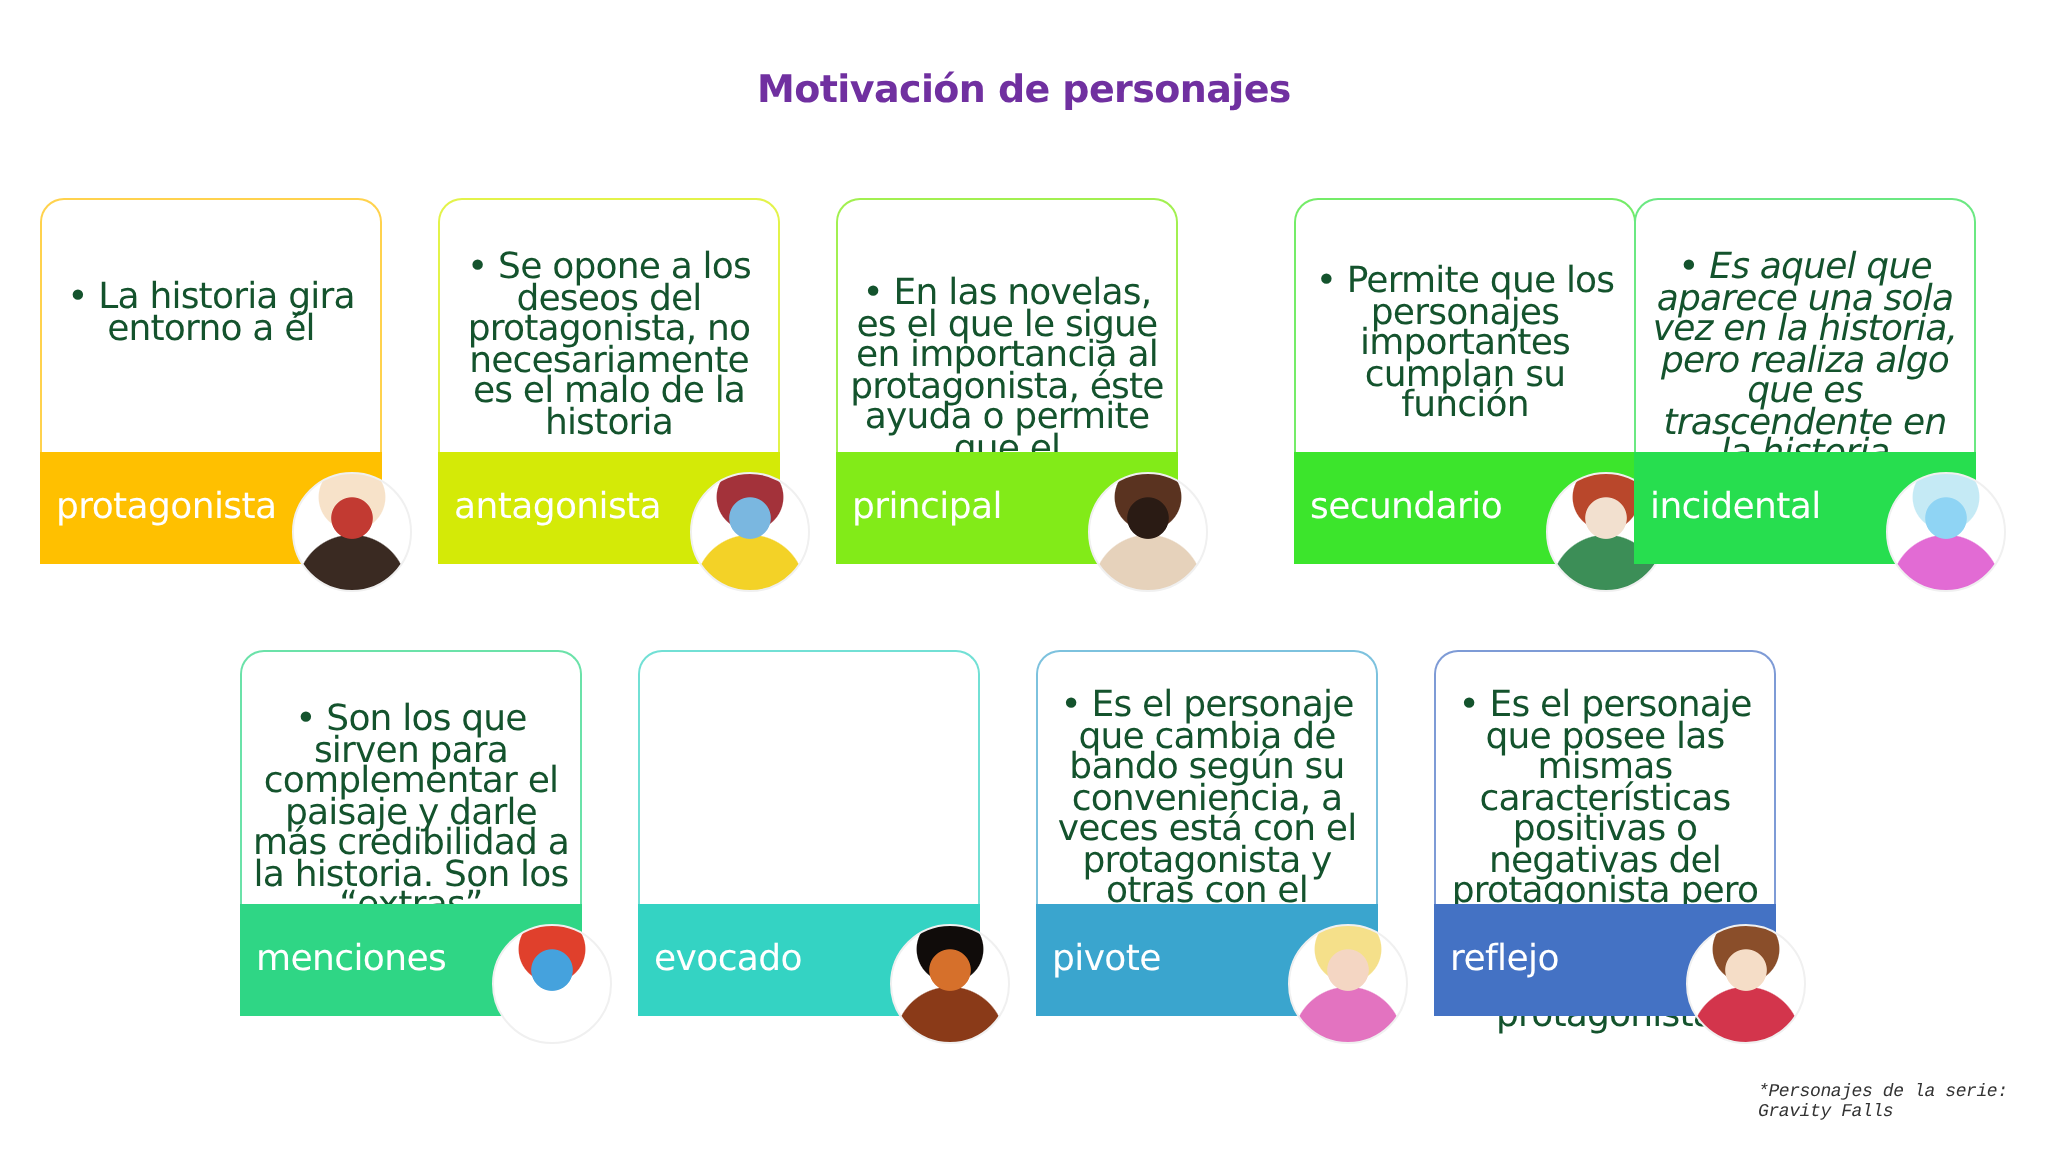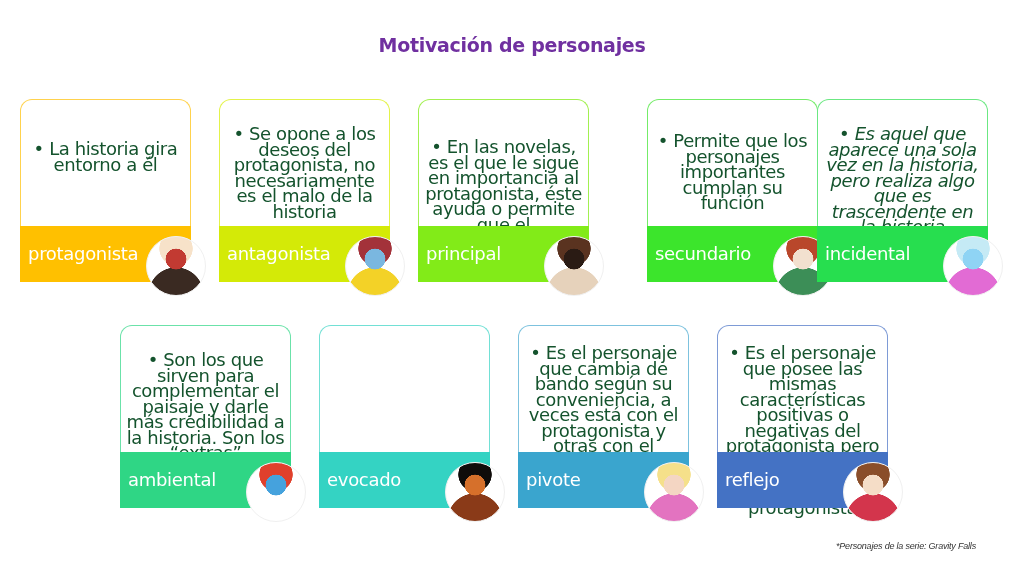--- a/index.html
+++ b/index.html
@@ -32,24 +32,23 @@
     .card .label {
       position: absolute; left: 8px; top: 144px; font-size: 18px;
       color: #ffffff; font-family: "DejaVu Sans", sans-serif; letter-spacing: -0.3px;
     }
     .card .avatar {
       position: absolute; left: 126px; top: 137px; width: 60px; height: 60px;
       border-radius: 50%; border: 1px solid #f0f0f0; overflow: hidden;
     }
 
     .footnote {
-      position: absolute; top: 541px; left: 836px; font-size: 9px;
-      font-style: italic; color: #333; font-family: Liberation Sans, sans-serif;
+      position: absolute; top: 541px; left: 879px; font-size: 9px;
+      font-style: italic; color: #333; font-family: Liberation Mono, monospace;
       letter-spacing: -0.2px;
-      text-align: right;
     }
   </style>
 </head>
 <body>
 
 <div class="title">Motivación de personajes</div>
 
 <div id="cards">
     <div class="card" style="left: 20px; top: 99px;">
       <div class="box" style="border-color: rgb(255, 210, 77);"></div>
@@ -83,21 +82,21 @@
       <div class="box" style="border-color: rgb(107, 232, 130);"></div>
       <div class="desc" style="top: 27px; font-style: italic;">• Es aquel que aparece una sola vez en la historia, pero realiza algo que es trascendente en la historia</div>
       <div class="band" style="background: rgb(39, 222, 79);"></div>
       <div class="label">incidental</div>
       <div class="avatar" style="background: radial-gradient(circle at 50% 38%, rgb(143, 212, 244) 0px, rgb(143, 212, 244) 22%, transparent 23%), radial-gradient(circle at 50% 100%, rgb(226, 107, 212) 0px, rgb(226, 107, 212) 42%, transparent 43%), radial-gradient(circle at 50% 20%, rgb(197, 234, 245) 0px, rgb(197, 234, 245) 30%, transparent 31%), rgb(255, 255, 255);"></div>
     </div>
     <div class="card" style="left: 120px; top: 325px;">
       <div class="box" style="border-color: rgb(107, 226, 169);"></div>
       <div class="desc" style="top: 27px;">• Son los que sirven para complementar el paisaje y darle más credibilidad a la historia. Son los “extras”</div>
       <div class="band" style="background: rgb(47, 214, 133);"></div>
-      <div class="label">ambiental</div>
+      <div class="label">menciones</div>
       <div class="avatar" style="background: radial-gradient(circle at 50% 38%, rgb(69, 162, 221) 0px, rgb(69, 162, 221) 22%, transparent 23%), radial-gradient(circle at 50% 100%, rgb(255, 255, 255) 0px, rgb(255, 255, 255) 42%, transparent 43%), radial-gradient(circle at 50% 20%, rgb(224, 64, 44) 0px, rgb(224, 64, 44) 30%, transparent 31%), rgb(255, 255, 255);"></div>
     </div>
     <div class="card" style="left: 319px; top: 325px;">
       <div class="box" style="border-color: rgb(114, 224, 213);"></div>
       <div class="band" style="background: rgb(52, 211, 195);"></div>
       <div class="label">evocado</div>
       <div class="avatar" style="background: radial-gradient(circle at 50% 38%, rgb(214, 112, 43) 0px, rgb(214, 112, 43) 22%, transparent 23%), radial-gradient(circle at 50% 100%, rgb(138, 58, 24) 0px, rgb(138, 58, 24) 42%, transparent 43%), radial-gradient(circle at 50% 20%, rgb(16, 12, 10) 0px, rgb(16, 12, 10) 30%, transparent 31%), rgb(255, 255, 255);"></div>
     </div>
     <div class="card" style="left: 518px; top: 325px;">
       <div class="box" style="border-color: rgb(125, 194, 222);"></div>

